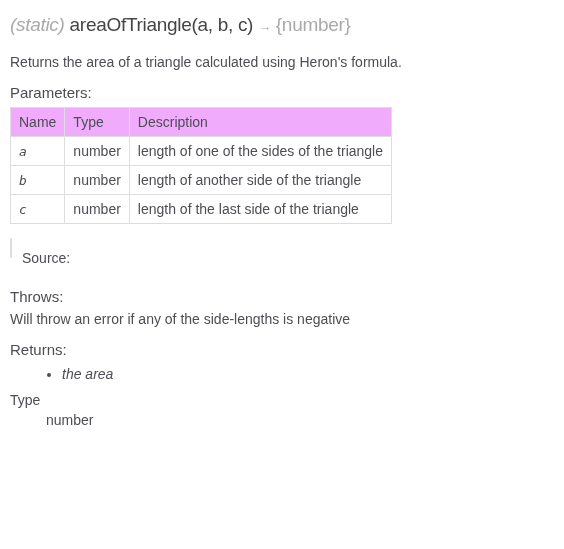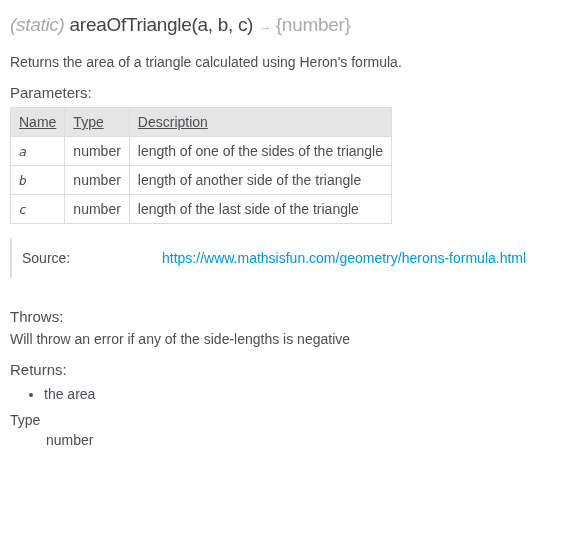--- a/index.html
+++ b/index.html
@@ -36,23 +36,22 @@
     margin-bottom: 14px;
   }
   table.params th, table.params td {
     border: 1px solid #ddd;
     padding: 6px 8px;
     text-align: left;
     font-size: 14px;
     font-weight: 400;
   }
   table.params th {
-    background: #e5e5e5;
+    background: #f0abfc;
     color: #4d4e53;
-    text-decoration: underline;
   }
   table.params td.pname { font-style: italic; font-family: Consolas, Monaco, monospace; font-size: 13px; }
   dl.details {
     border-left: 2px solid #ddd;
     padding: 10px 0 10px 10px;
     margin: 0 0 30px 0;
   }
   dl.details dt {
     float: left;
     width: 130px;
@@ -61,21 +60,21 @@
     font-size: 14px;
   }
   dl.details dd {
     margin-left: 140px;
     padding: 2px 0;
     font-size: 14px;
   }
   a.link { color: #0095dd; text-decoration: none; }
   .returns-block { margin-top: 8px; }
   ul.ret-list { margin: 6px 0 10px 20px; padding: 0; }
-  ul.ret-list li { list-style: disc; margin-left: 14px; }
+  ul.ret-list li { list-style: disc; margin-left: 32px; font-style: italic; }
   .type-label { margin: 0 0 4px 0; }
   .type-value { margin-left: 36px; }
 </style>
 </head>
 <body>
 
 <h4 class="sig code-font">
   <span class="attrib">(static)</span>
   <span class="static-part"><span>areaOfTriangle</span><span>(a, b, c)</span></span>
   <span class="arrow">→</span>
@@ -108,23 +107,20 @@
     <tr>
       <td class="pname">c</td>
       <td>number</td>
       <td>length of the last side of the triangle</td>
     </tr>
   </tbody>
 </table>
 
 <dl class="details">
   <dt>Source:</dt>
-  <dd>
-    <a class="link">https://www.mathsisfun.com/geometry/herons-formula.html</a>
-  </dd>
 </dl>
 
 <h5 class="subhead">Throws:</h5>
 <p class="desc">Will throw an error if any of the side-lengths is negative</p>
 
 <h5 class="subhead">Returns:</h5>
 <div class="returns-block">
   <ul class="ret-list">
     <li>the area</li>
   </ul>

